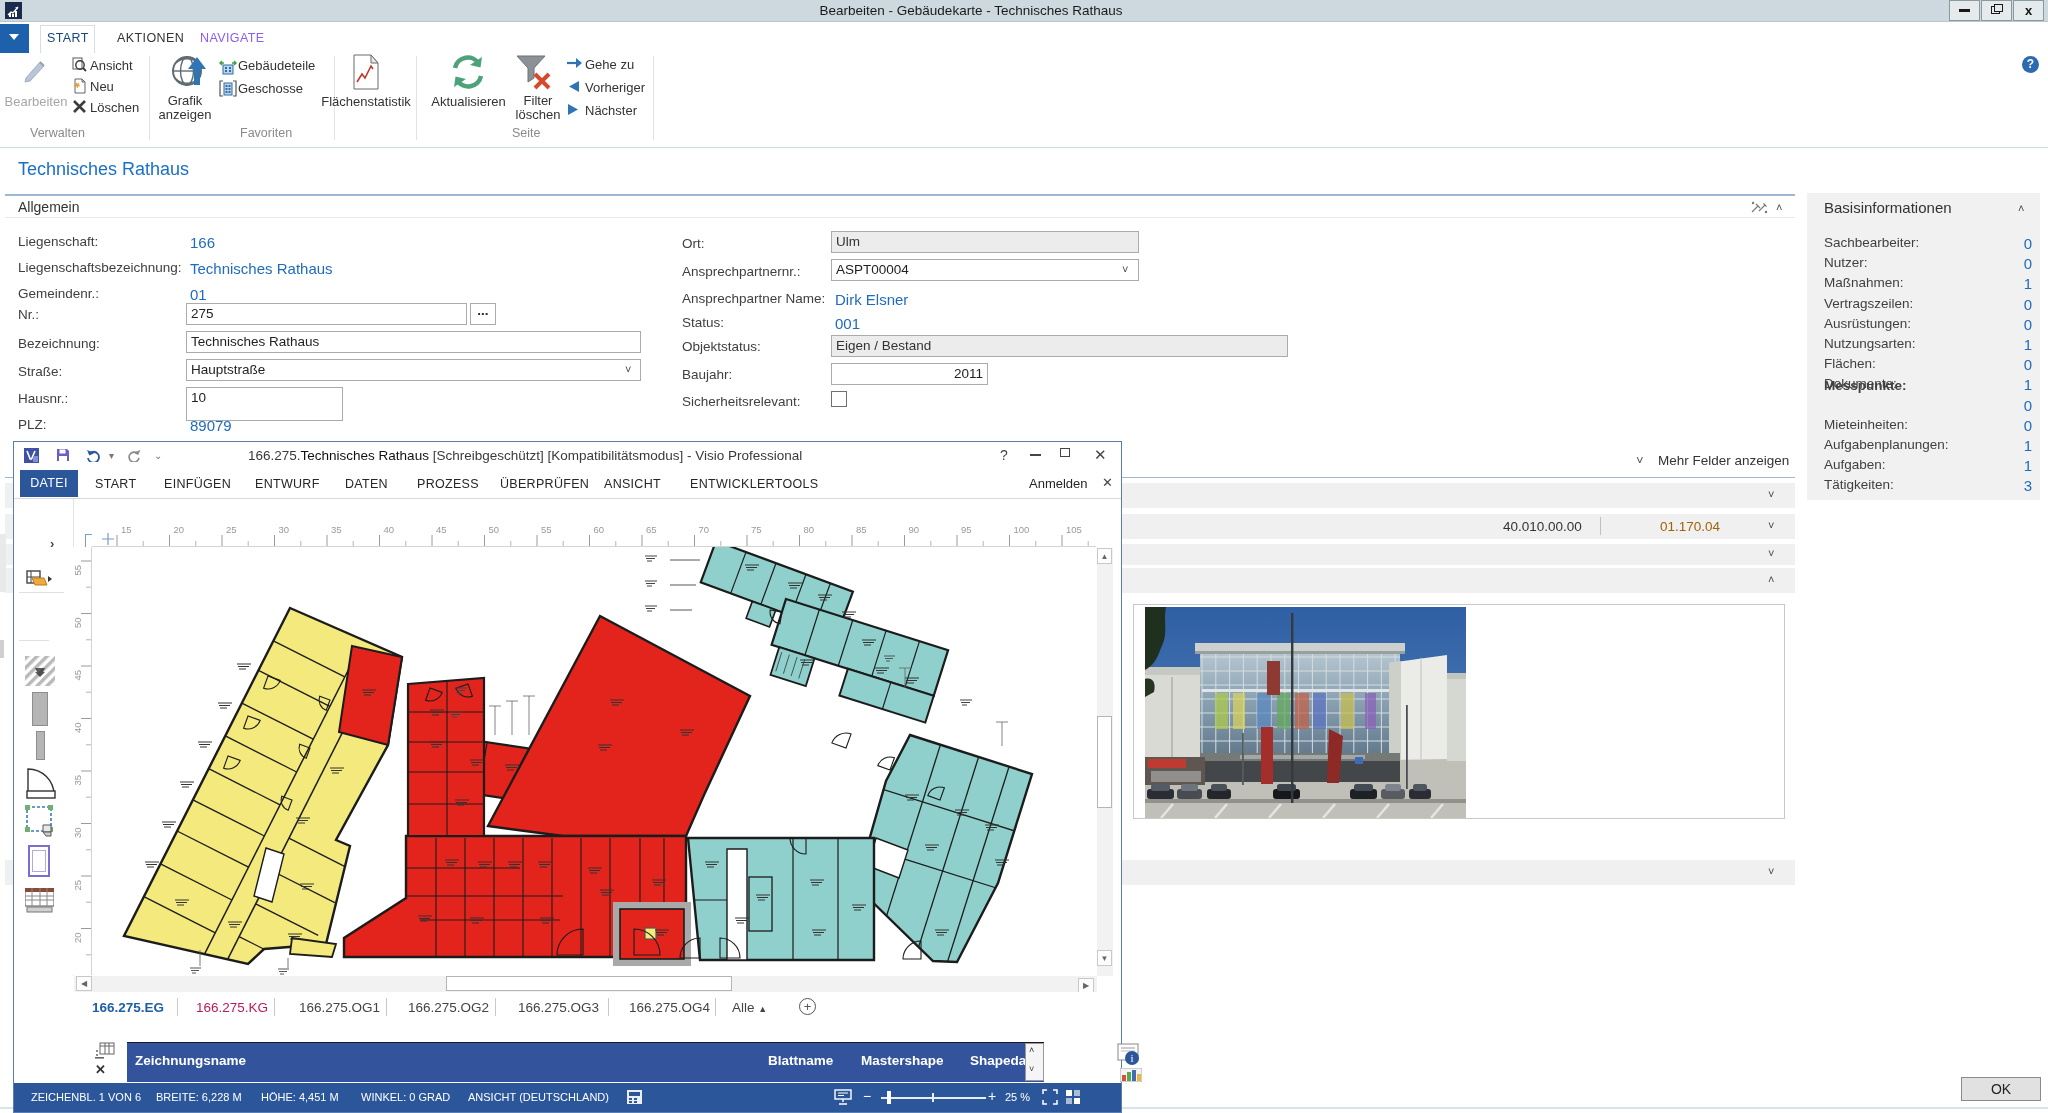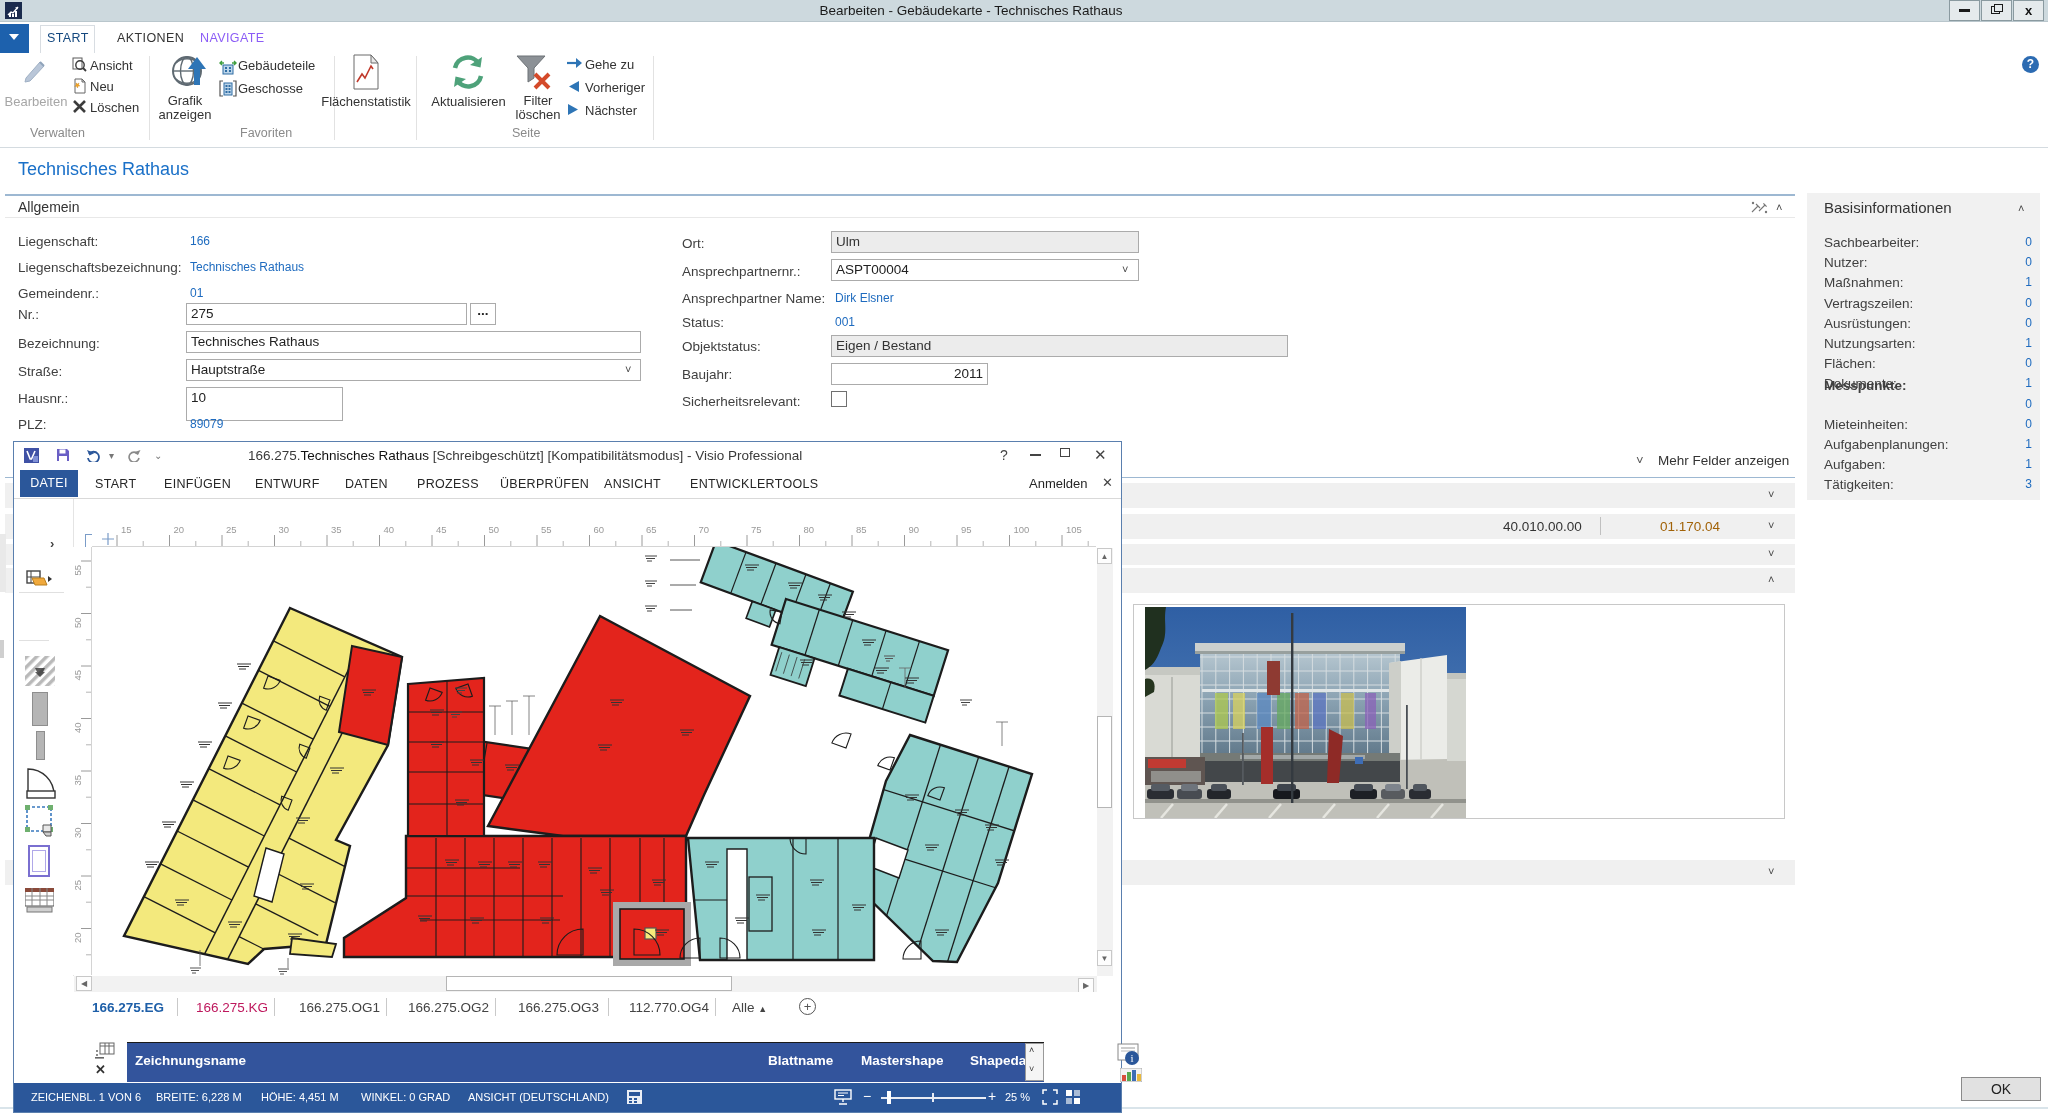--- a/index.html
+++ b/index.html
@@ -1,20 +1,20 @@
 <!DOCTYPE html>
 <html><head>
 <meta charset="utf-8">
 <style>
   * { margin:0; padding:0; box-sizing:border-box; }
   html,body { width:2048px; height:1113px; overflow:hidden; background:#fff;
     font-family:"Liberation Sans", sans-serif; }
   .a { position:absolute; }
   .lbl { font-size:13.5px; color:#404040; }
-  .val { font-size:12px; color:#1e6bbf; }
+  .val { font-size:15px; color:#1e6bbf; }
   .inp { background:#fff; border:1px solid #ababab; font-size:13.5px; color:#222; padding:2px 4px; }
   .inpg { background:#ececec; border:1px solid #ababab; font-size:13.5px; color:#333; padding:2px 4px; }
   .bar { background:#f0f0f0; }
   .chev { font-size:11px; color:#444; }
 </style>
 </head>
 <body>
 
 <div class="a" style="left:0;top:0;width:2048px;height:22px;background:#cdd9de;border-bottom:1px solid #b9c6cc;"></div>
 <svg class="a" style="left:5px;top:2px" width="17" height="17" viewBox="0 0 17 17">
@@ -365,21 +365,21 @@
  <div class="a" style="left:78px;top:558px;font-size:13.5px;color:#1e5fa8;font-weight:bold;">166.275.EG</div>
  <div class="a" style="left:163px;top:556px;width:1px;height:18px;background:#c9c9c9;"></div>
  <div class="a" style="left:182px;top:558px;font-size:13.5px;color:#be185d;">166.275.KG</div>
  <div class="a" style="left:260px;top:556px;width:1px;height:18px;background:#c9c9c9;"></div>
  <div class="a" style="left:285px;top:558px;font-size:13.5px;color:#444;">166.275.OG1</div>
  <div class="a" style="left:372px;top:556px;width:1px;height:18px;background:#c9c9c9;"></div>
  <div class="a" style="left:394px;top:558px;font-size:13.5px;color:#444;">166.275.OG2</div>
  <div class="a" style="left:481px;top:556px;width:1px;height:18px;background:#c9c9c9;"></div>
  <div class="a" style="left:504px;top:558px;font-size:13.5px;color:#444;">166.275.OG3</div>
  <div class="a" style="left:594px;top:556px;width:1px;height:18px;background:#c9c9c9;"></div>
- <div class="a" style="left:615px;top:558px;font-size:13.5px;color:#444;">112.770.OG4</div>
+ <div class="a" style="left:615px;top:558px;font-size:13.5px;color:#444;">166.275.OG4</div>
  <div class="a" style="left:701px;top:556px;width:1px;height:18px;background:#c9c9c9;"></div>
  <div class="a" style="left:718px;top:558px;font-size:13.5px;color:#444;">Alle <span style="font-size:9px;">▲</span></div>
  <div class="a" style="left:785px;top:556px;width:17px;height:17px;border:1.2px solid #555;border-radius:10px;text-align:center;line-height:16px;font-size:13px;color:#555;">+</div>
 
  <div class="a" style="left:0;top:590px;width:1109px;height:51px;background:#fff;"></div>
  <svg class="a" style="left:80px;top:600px" width="22" height="18" viewBox="0 0 22 18">
    <rect x="6" y="1" width="14" height="11" fill="#fff" stroke="#666"></rect>
       <line x1="6" y1="4" x2="20" y2="4" stroke="#666"></line>
       <line x1="11" y1="1" x2="11" y2="12" stroke="#666"></line>
       <line x1="15" y1="1" x2="15" y2="12" stroke="#666"></line>

